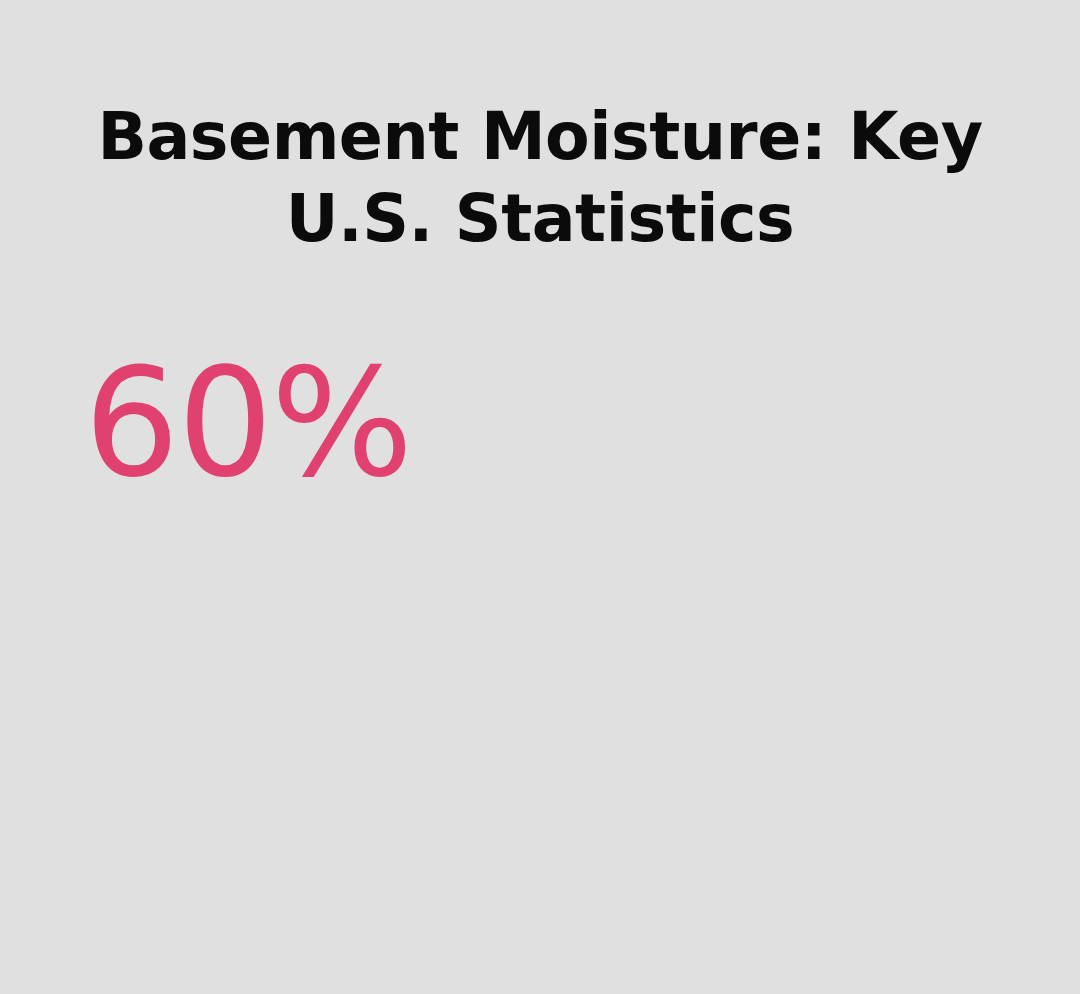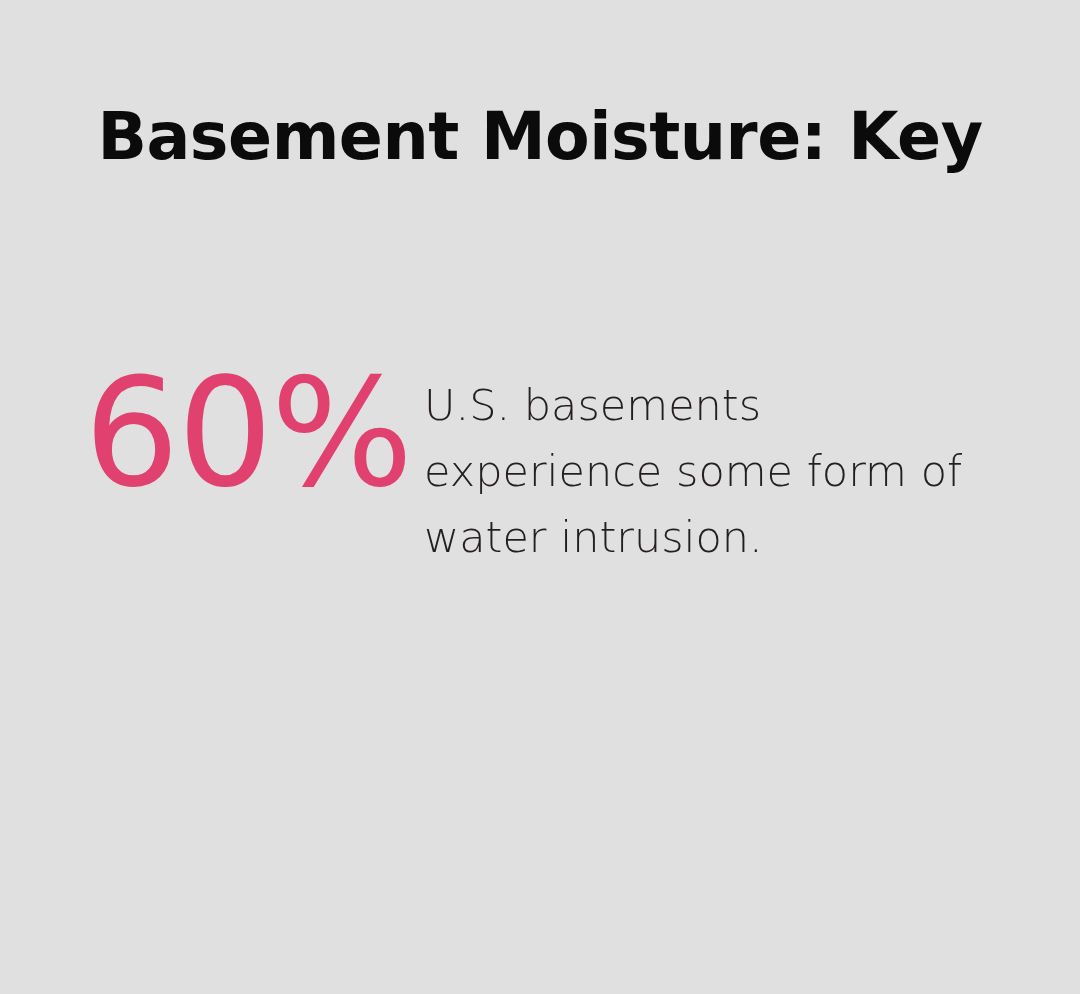--- a/index.html
+++ b/index.html
@@ -41,21 +41,21 @@
     line-height: 82px;
     letter-spacing: -0.5px;
     color: #0b0b0b;
     white-space: nowrap;
   }
 
   
   .stats {
     position: absolute;
     left: 0;
-    top: 372px;
+    top: 362px;
     width: 1080px;
   }
 
   .stat-row {
     position: relative;
     display: flex;
     align-items: flex-start;
     padding-left: 84px;
     box-sizing: border-box;
   }
@@ -93,29 +93,27 @@
     margin: 0;
   }
 </style>
 </head>
 <body>
 
 <div class="infographic">
 
   <div class="title-block">
     <span class="title-line">Basement Moisture: Key</span>
+    <span class="title-line">U.S. Statistics</span>
   </div>
 
   <div class="stats">
 
     <div class="stat-row">
       <div class="stat-value pink">60%</div>
-      <div class="stat-desc">
-        <p>U.S. basements experience some form of water intrusion.</p>
-      </div>
     </div>
 
     <div class="stat-row">
     </div>
 
   </div>
 
 </div>
 
 </body></html>

